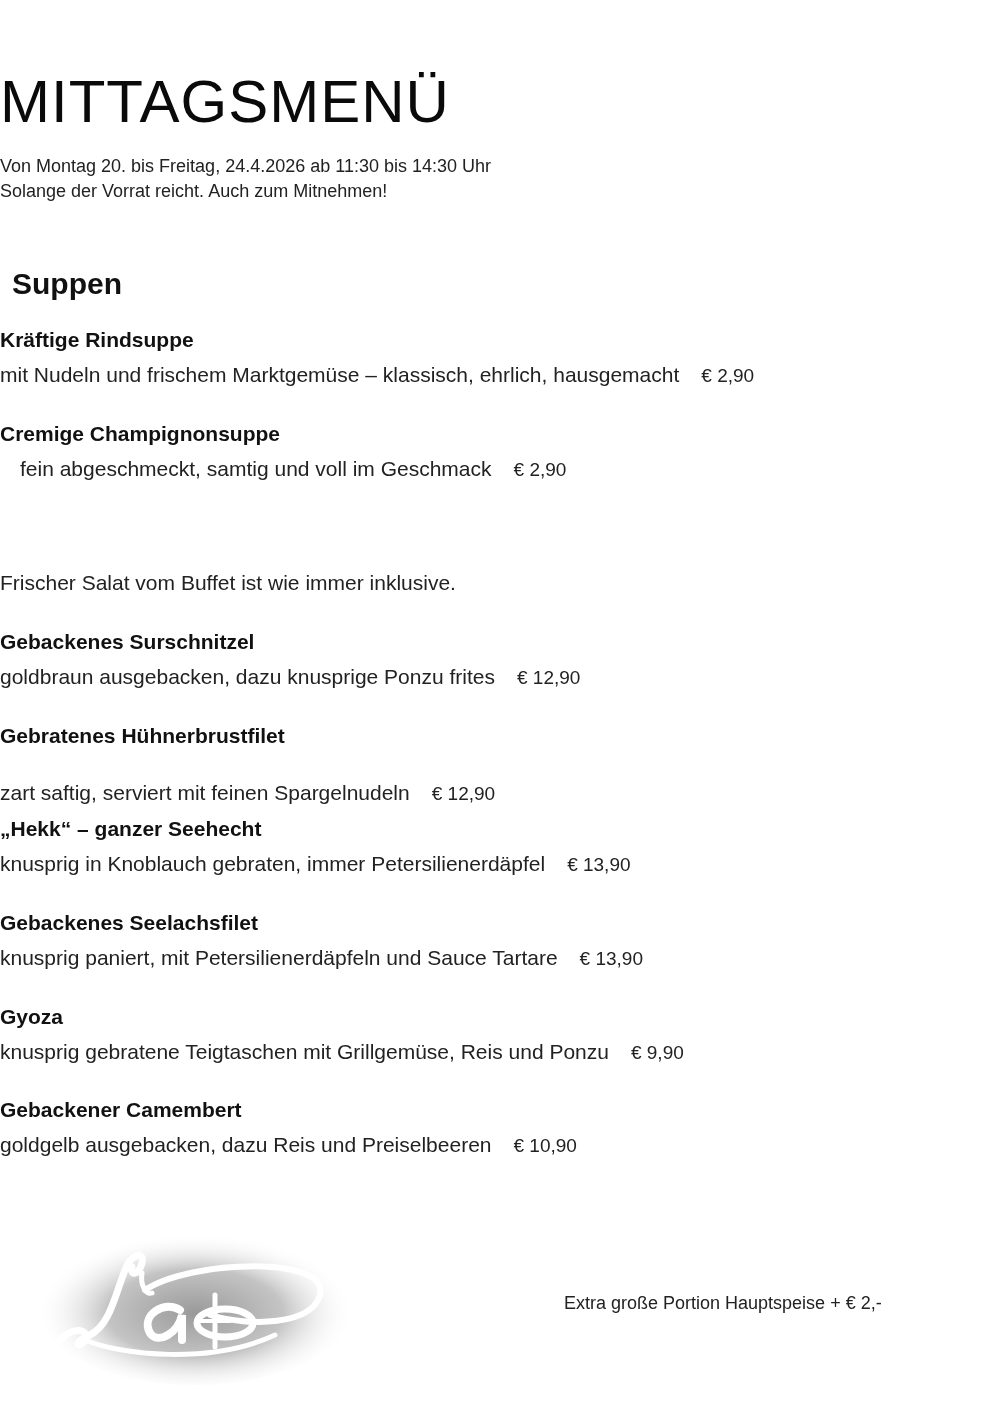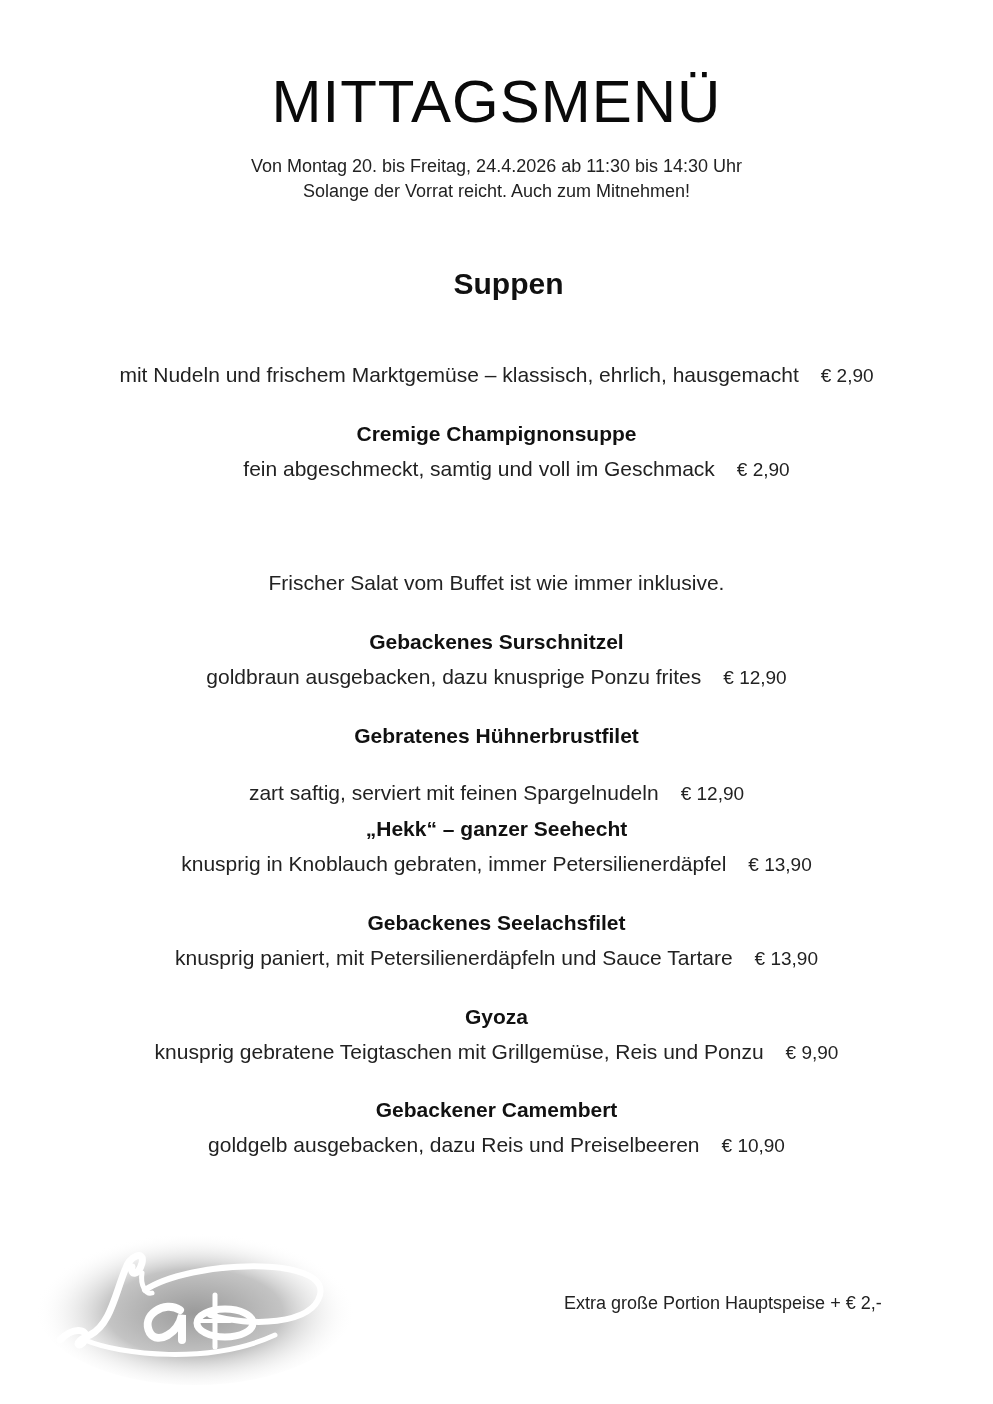--- a/index.html
+++ b/index.html
@@ -18,21 +18,21 @@
     .page {
       position: absolute;
       left: 0; top: 0;
       width: 993px;
       height: 1404px;
     }
     .center-line {
       position: absolute;
       left: 0;
       width: 993px;
-      text-align: center;
+      text-align: left;
       white-space: nowrap;
     }
     .title {
       top: 62px;
       font-size: 60px;
       font-weight: normal;
       letter-spacing: 1px;
       line-height: 80px;
       color: #0a0a0a;
       margin: 0;
@@ -96,20 +96,21 @@
 <body>
 
 <div class="page">
 
   <h1 class="center-line title">MITTAGSMENÜ</h1>
   <div class="center-line subtitle l1">Von Montag 20. bis Freitag, 24.4.2026 ab 11:30 bis 14:30 Uhr</div>
   <div class="center-line subtitle l2">Solange der Vorrat reicht. Auch zum Mitnehmen!</div>
 
   <h2 class="center-line section-title" style="top:252px;">Suppen</h2>
 
+  <div class="center-line dish-name" style="top:326px;">Kräftige Rindsuppe</div>
   <div class="center-line dish-desc" style="top:361px;">
     <span>mit Nudeln und frischem Marktgemüse – klassisch, ehrlich, hausgemacht</span><span class="price">€ 2,90</span>
   </div>
 
   <div class="center-line dish-name" style="top:420px;">Cremige Champignonsuppe</div>
   <div class="center-line dish-desc" style="top:455px;padding-left:20px;">
     <span>fein abgeschmeckt, samtig und voll im Geschmack</span><span class="price">€ 2,90</span>
   </div>
 
   <div class="center-line dish-name" style="top:628px;">Gebackenes Surschnitzel</div>

